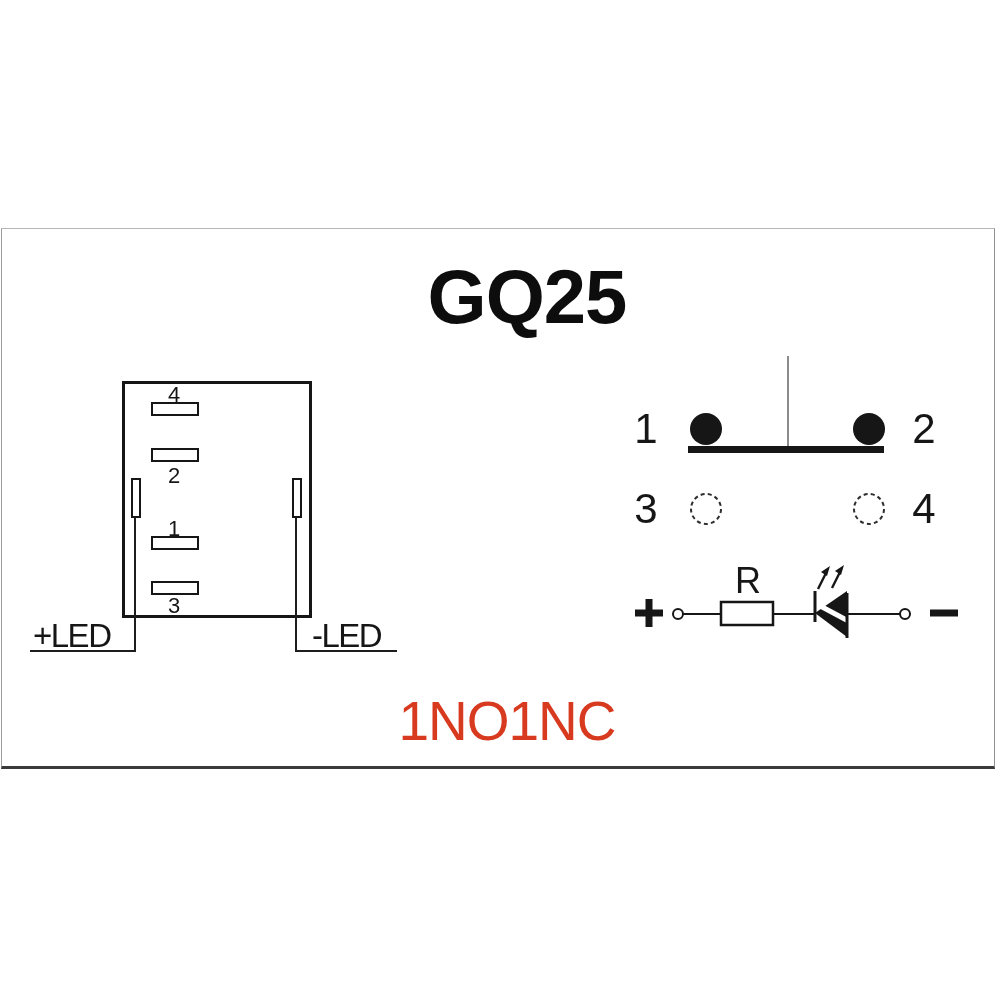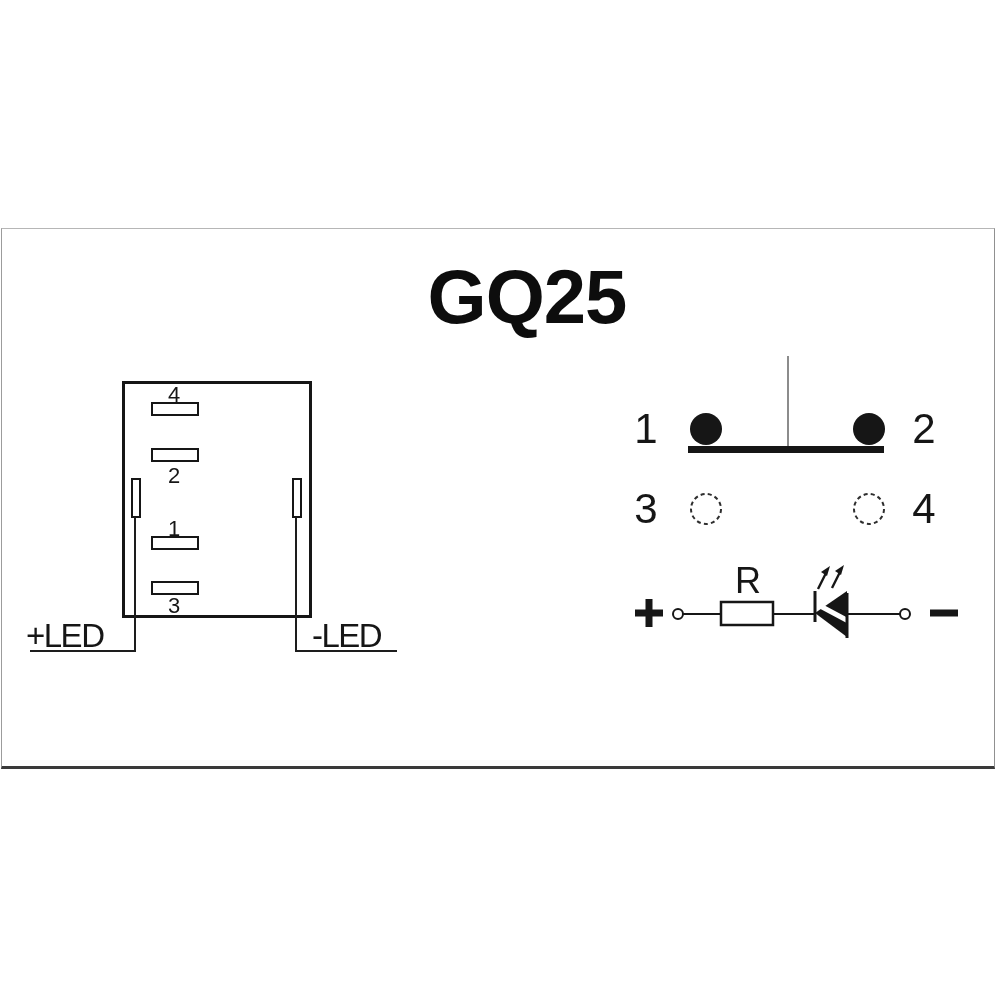--- a/index.html
+++ b/index.html
@@ -49,21 +49,21 @@
 
   <span class="abs pinlbl" style="left:174px;top:518px">1</span>
   <div class="abs slot hslot" style="top:536px"></div>
 
   <div class="abs slot hslot" style="top:581px"></div>
   <span class="abs pinlbl" style="left:174px;top:595px">3</span>
 
   <div class="abs lead" style="left:134px;top:517px;height:135px"></div>
   <div class="abs lead" style="left:295px;top:517px;height:135px"></div>
 
-  <span class="abs ledlbl" style="left:26px;top:619px">+LED</span>
+  <span class="abs ledlbl" style="left:33px;top:619px">+LED</span>
   <div class="abs uline" style="left:30px;top:650px;width:106px"></div>
 
   <span class="abs ledlbl" style="left:312px;top:619px">-LED</span>
   <div class="abs uline" style="left:296px;top:650px;width:101px"></div>
 
   <svg class="abs" style="left:600px;top:340px" width="390" height="330" viewBox="600 340 390 330">
 
     <line x1="788" y1="356" x2="788" y2="447" stroke="#8c8c8c" stroke-width="2"></line>
     <rect x="688" y="446" width="196" height="7" fill="#161616"></rect>
     <circle cx="706" cy="429" r="16" fill="#161616"></circle>
@@ -94,14 +94,15 @@
         <line x1="832" y1="588" x2="840" y2="572" stroke="#161616" stroke-width="2.4"></line>
         <polygon points="844,565 835,571 841,575" fill="#161616"></polygon>
       </g>
     </g>
 
     <path d="M847 614 H900" stroke="#161616" stroke-width="2"></path>
     <circle cx="905" cy="614" r="5" fill="#ffffff" stroke="#161616" stroke-width="2"></circle>
     <path d="M930 613 H958" stroke="#161616" stroke-width="7"></path>
   </svg>
 
+  <div class="abs config ctr">1NO1NC</div>
 
 </div>
 
 </body></html>

